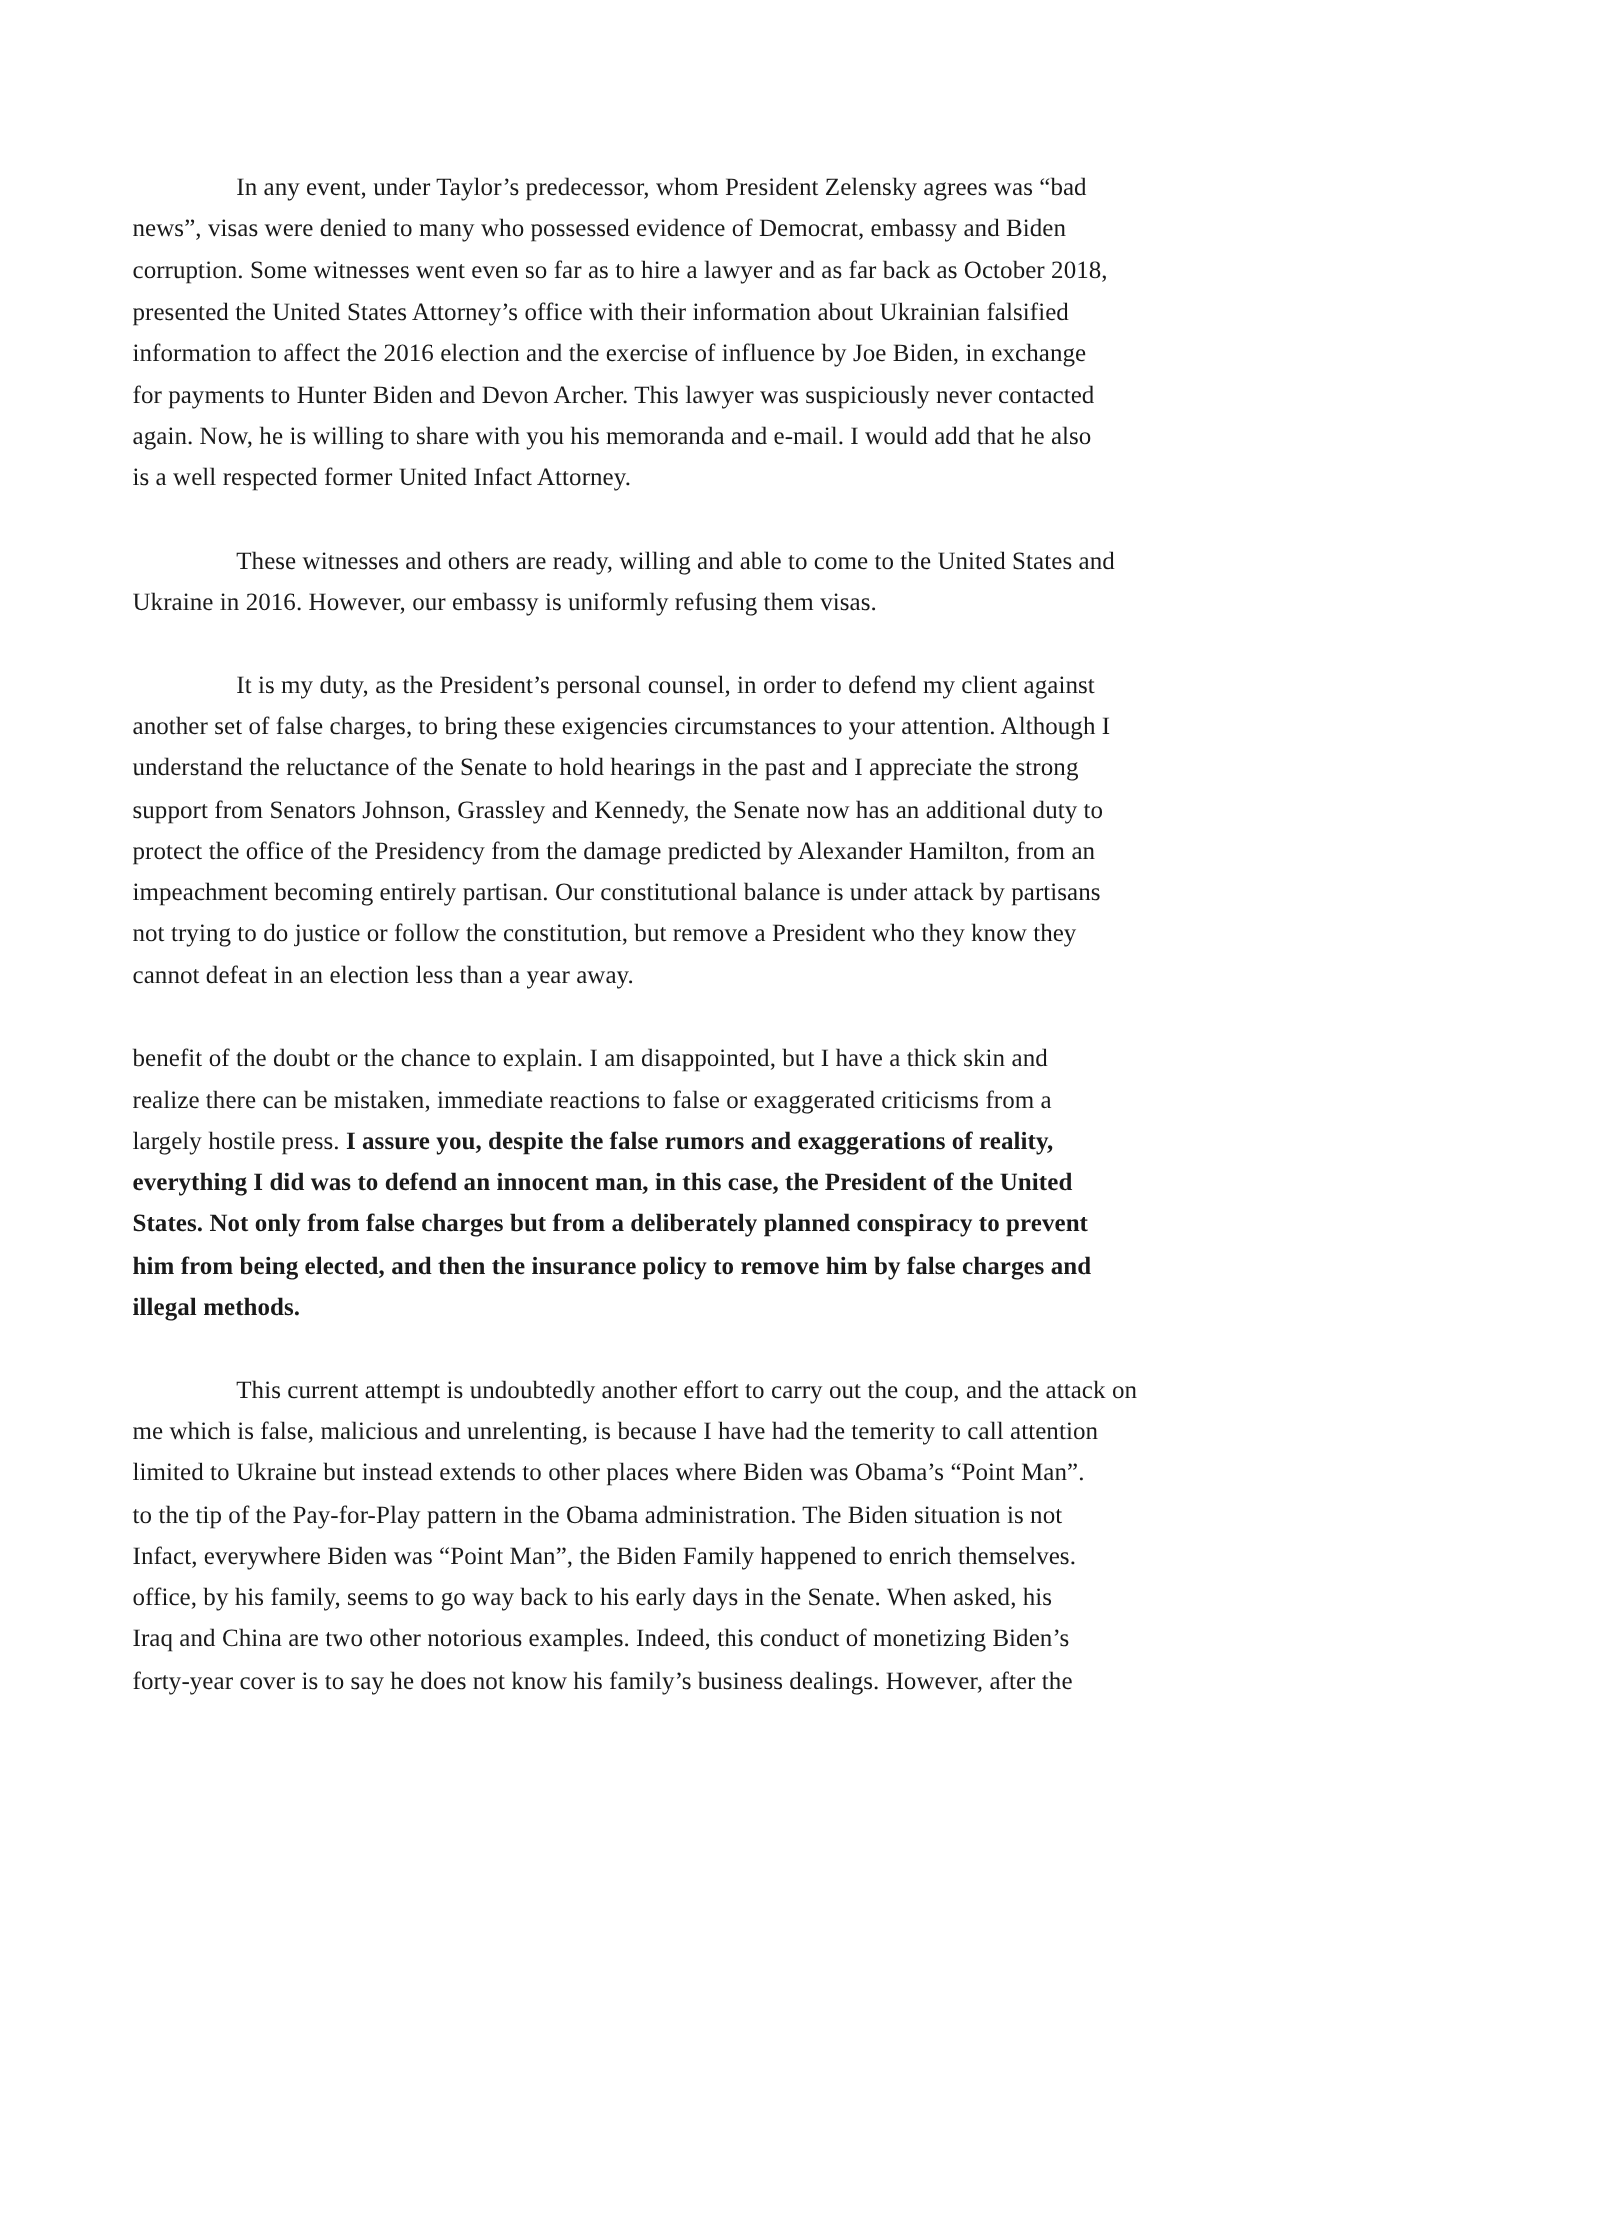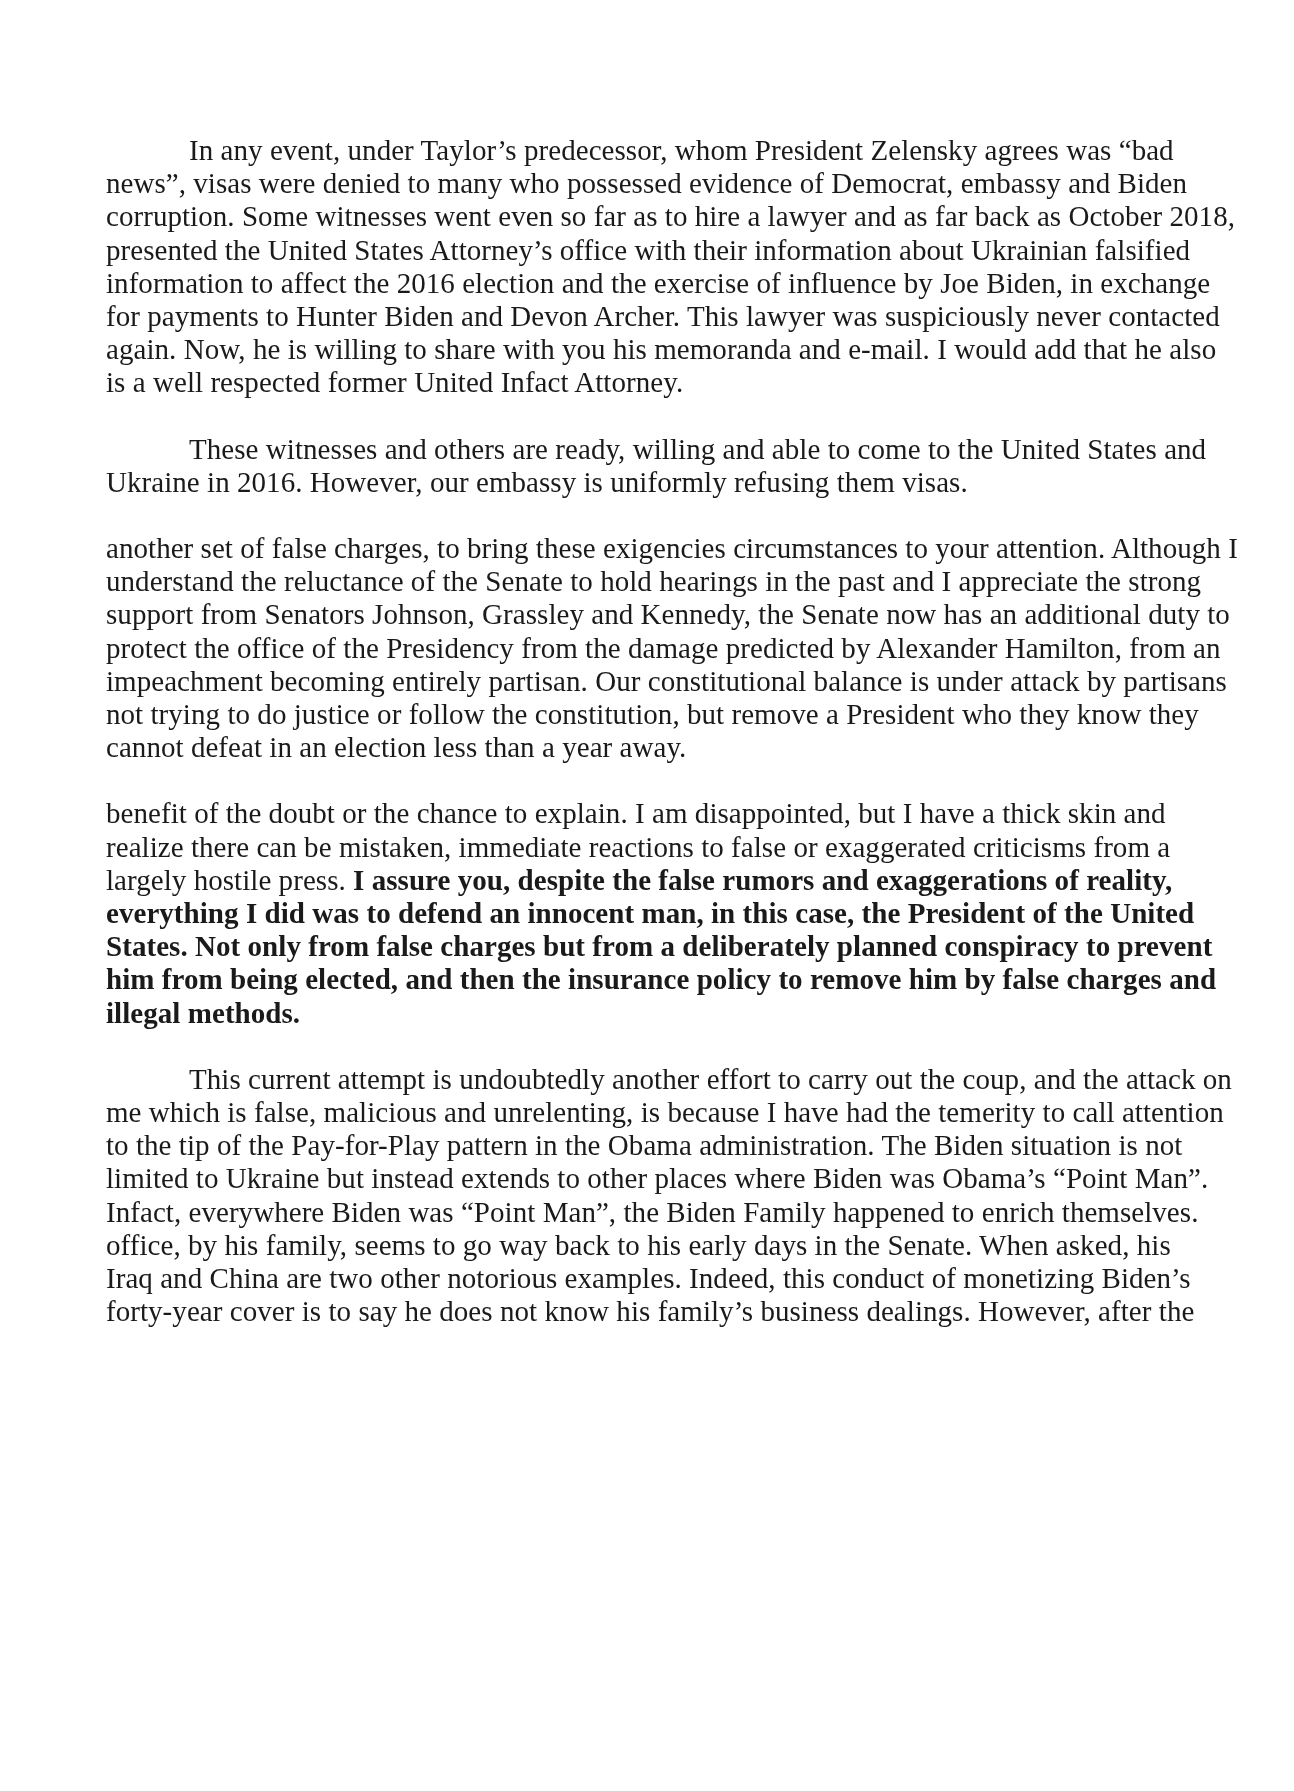--- a/index.html
+++ b/index.html
@@ -16,21 +16,21 @@
       color: #1a1a1a;
     }
     .page {
       position: absolute;
       left: 106px;
       top: 134px;
       width: 1090px;
     }
     .para {
       margin: 0 0 33px 0;
-      font-size: 29px;
+      font-size: 20px;
       line-height: 33.2px;
       text-indent: 83px;
       text-align: left;
       letter-spacing: 0.05px;
     }
     .line {
       display: block;
       white-space: nowrap;
       text-indent: 0;
     }
@@ -56,20 +56,21 @@
     <span class="line">again. Now, he is willing to share with you his memoranda and e-mail. I would add that he also</span>
     <span class="line">is a well respected former United Infact Attorney.</span>
   </p>
 
   <p class="para">
     <span class="line first">These witnesses and others are ready, willing and able to come to the United States and</span>
     <span class="line">Ukraine in 2016. However, our embassy is uniformly refusing them visas.</span>
   </p>
 
   <p class="para">
+    <span class="line first">It is my duty, as the President’s personal counsel, in order to defend my client against</span>
     <span class="line">another set of false charges, to bring these exigencies circumstances to your attention. Although I</span>
     <span class="line">understand the reluctance of the Senate to hold hearings in the past and I appreciate the strong</span>
     <span class="line">support from Senators Johnson, Grassley and Kennedy, the Senate now has an additional duty to</span>
     <span class="line">protect the office of the Presidency from the damage predicted by Alexander Hamilton, from an</span>
     <span class="line">impeachment becoming entirely partisan. Our constitutional balance is under attack by partisans</span>
     <span class="line">not trying to do justice or follow the constitution, but remove a President who they know they</span>
     <span class="line">cannot defeat in an election less than a year away.</span>
   </p>
 
   <p class="para">
@@ -78,21 +79,21 @@
     <span class="line"><span>largely hostile press. </span><span class="bold">I assure you, despite the false rumors and exaggerations of reality,</span></span>
     <span class="line bold">everything I did was to defend an innocent man, in this case, the President of the United</span>
     <span class="line bold">States. Not only from false charges but from a deliberately planned conspiracy to prevent</span>
     <span class="line bold">him from being elected, and then the insurance policy to remove him by false charges and</span>
     <span class="line bold">illegal methods.</span>
   </p>
 
   <p class="para">
     <span class="line first">This current attempt is undoubtedly another effort to carry out the coup, and the attack on</span>
     <span class="line">me which is false, malicious and unrelenting, is because I have had the temerity to call attention</span>
+    <span class="line">limited to Ukraine but instead extends to other places where Biden was Obama’s “Point Man”.</span>
     <span class="line">to the tip of the Pay-for-Play pattern in the Obama administration. The Biden situation is not</span>
-    <span class="line">limited to Ukraine but instead extends to other places where Biden was Obama’s “Point Man”.</span>
     <span class="line">Infact, everywhere Biden was “Point Man”, the Biden Family happened to enrich themselves.</span>
     <span class="line">office, by his family, seems to go way back to his early days in the Senate. When asked, his</span>
     <span class="line">Iraq and China are two other notorious examples. Indeed, this conduct of monetizing Biden’s</span>
     <span class="line">forty-year cover is to say he does not know his family’s business dealings. However, after the</span>
   </p>
 
 </div>
 
 </body></html>

